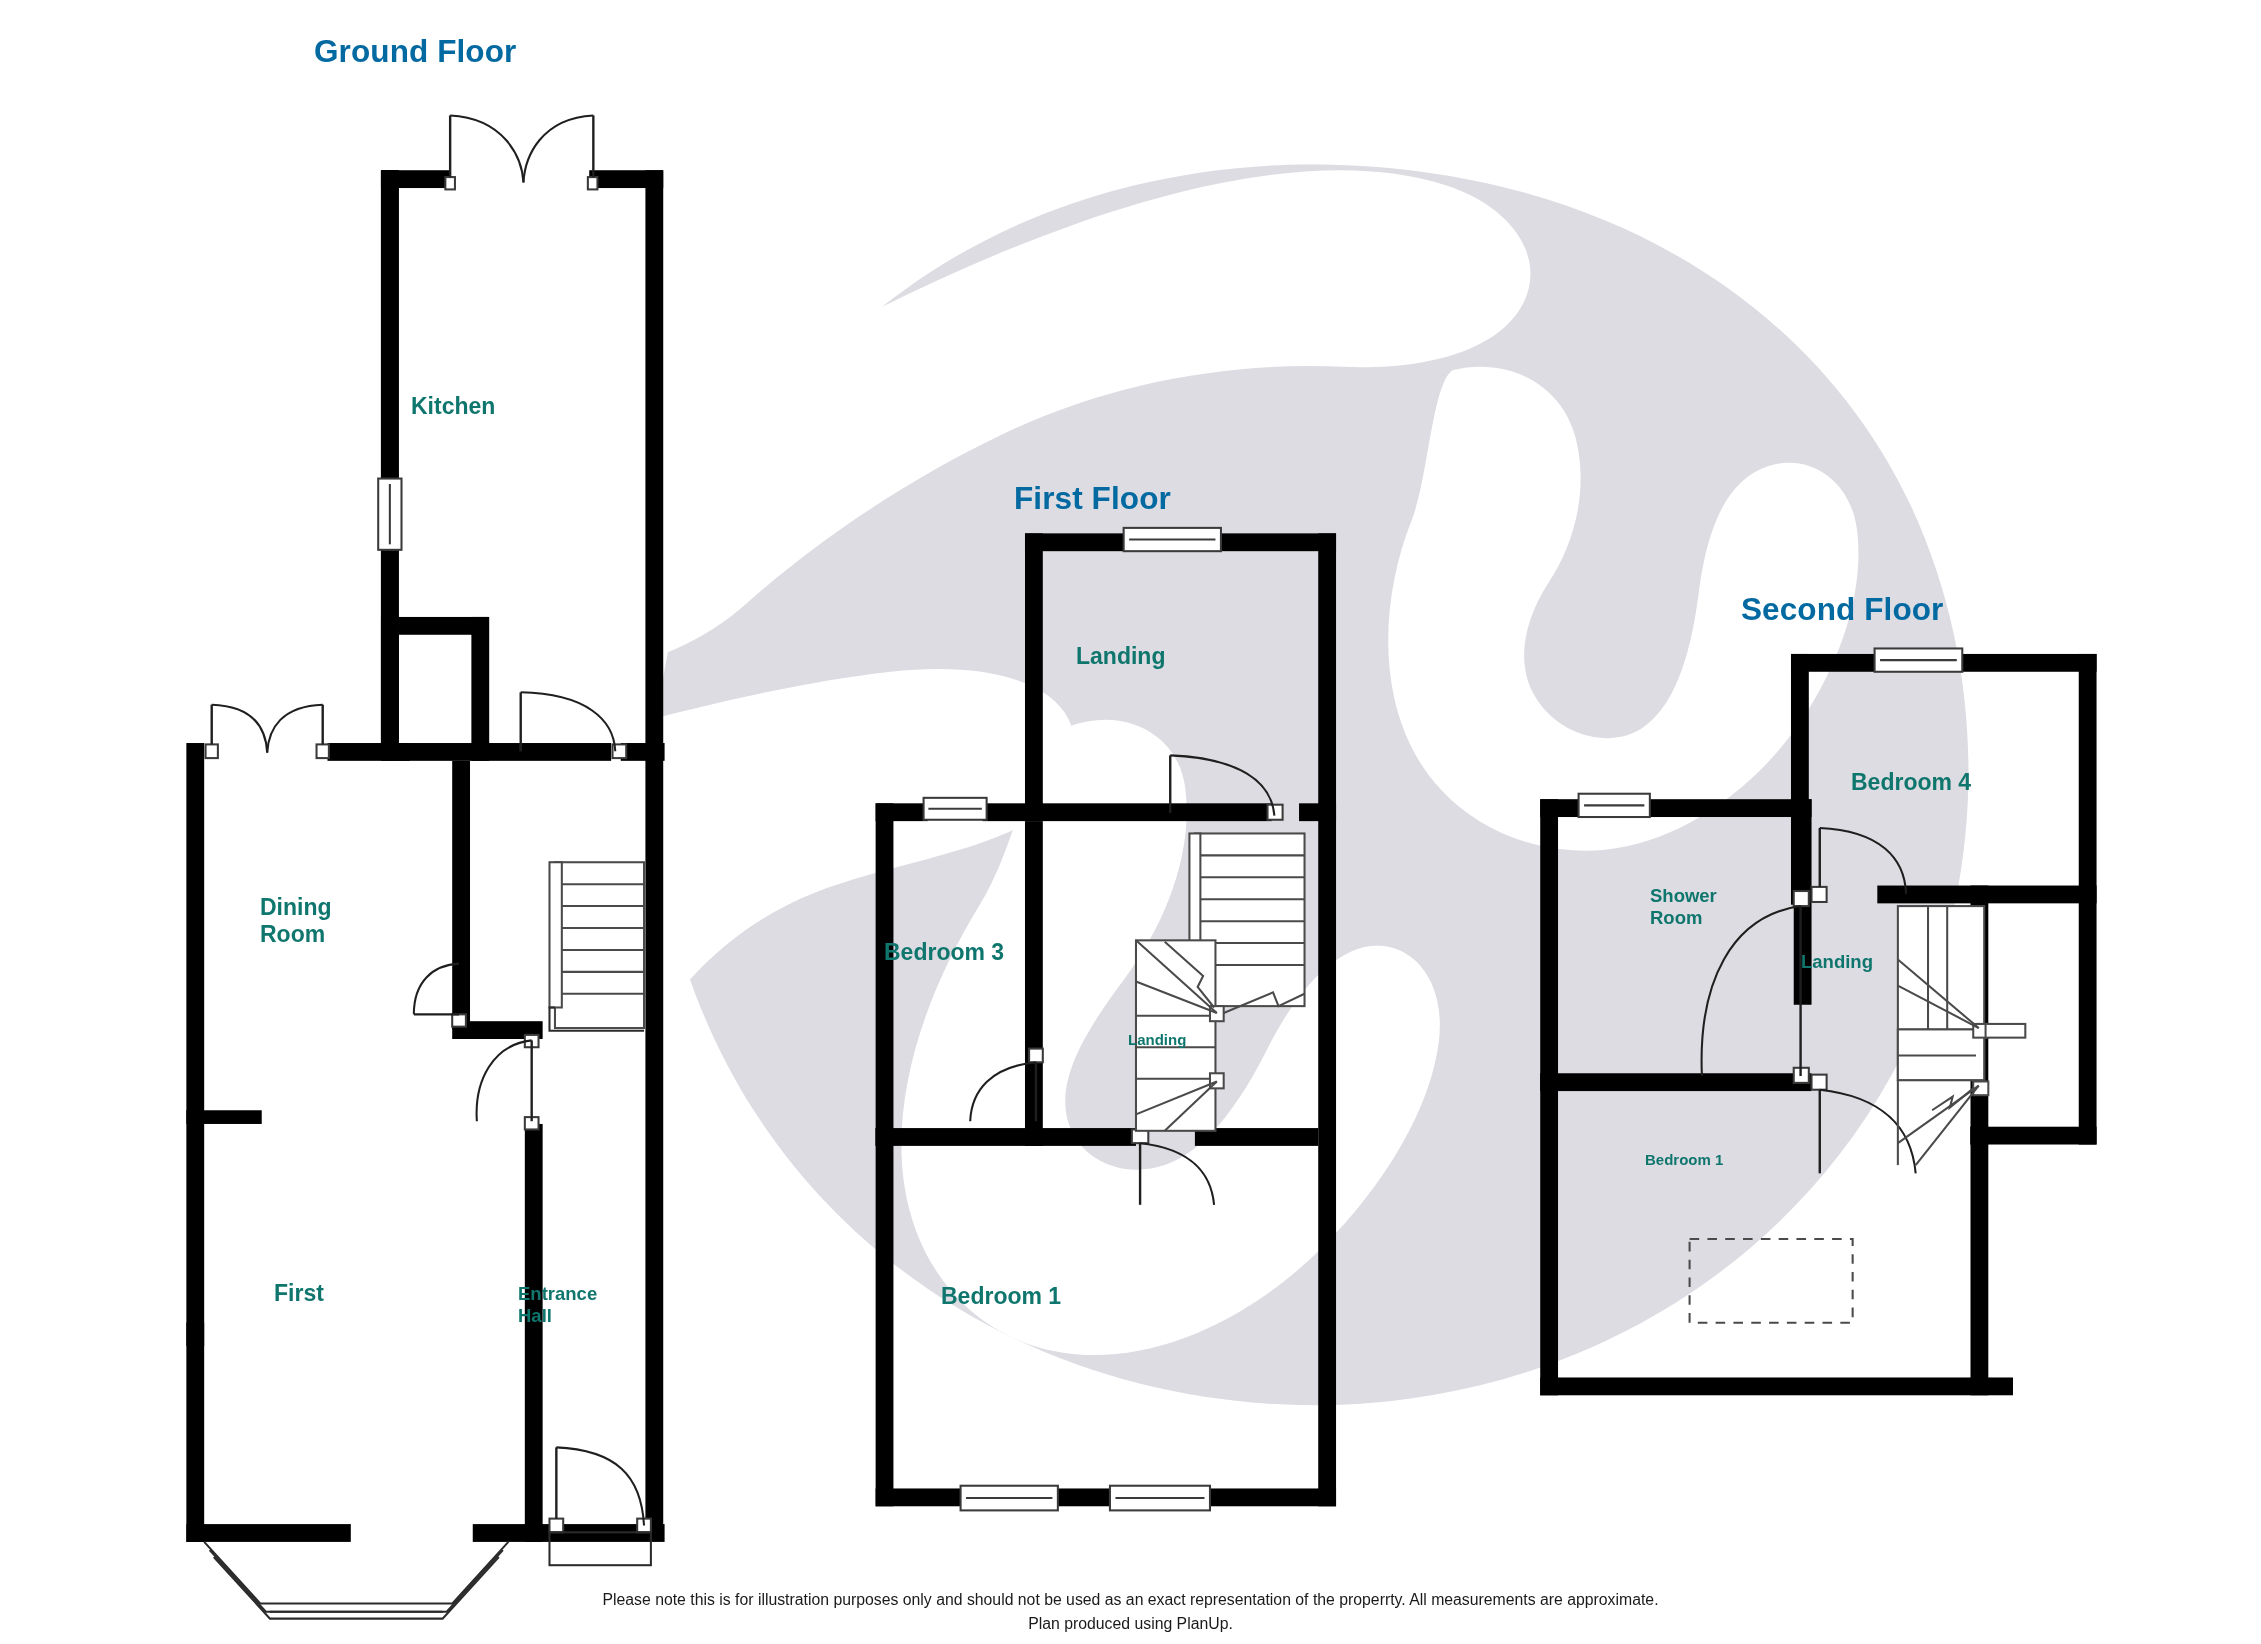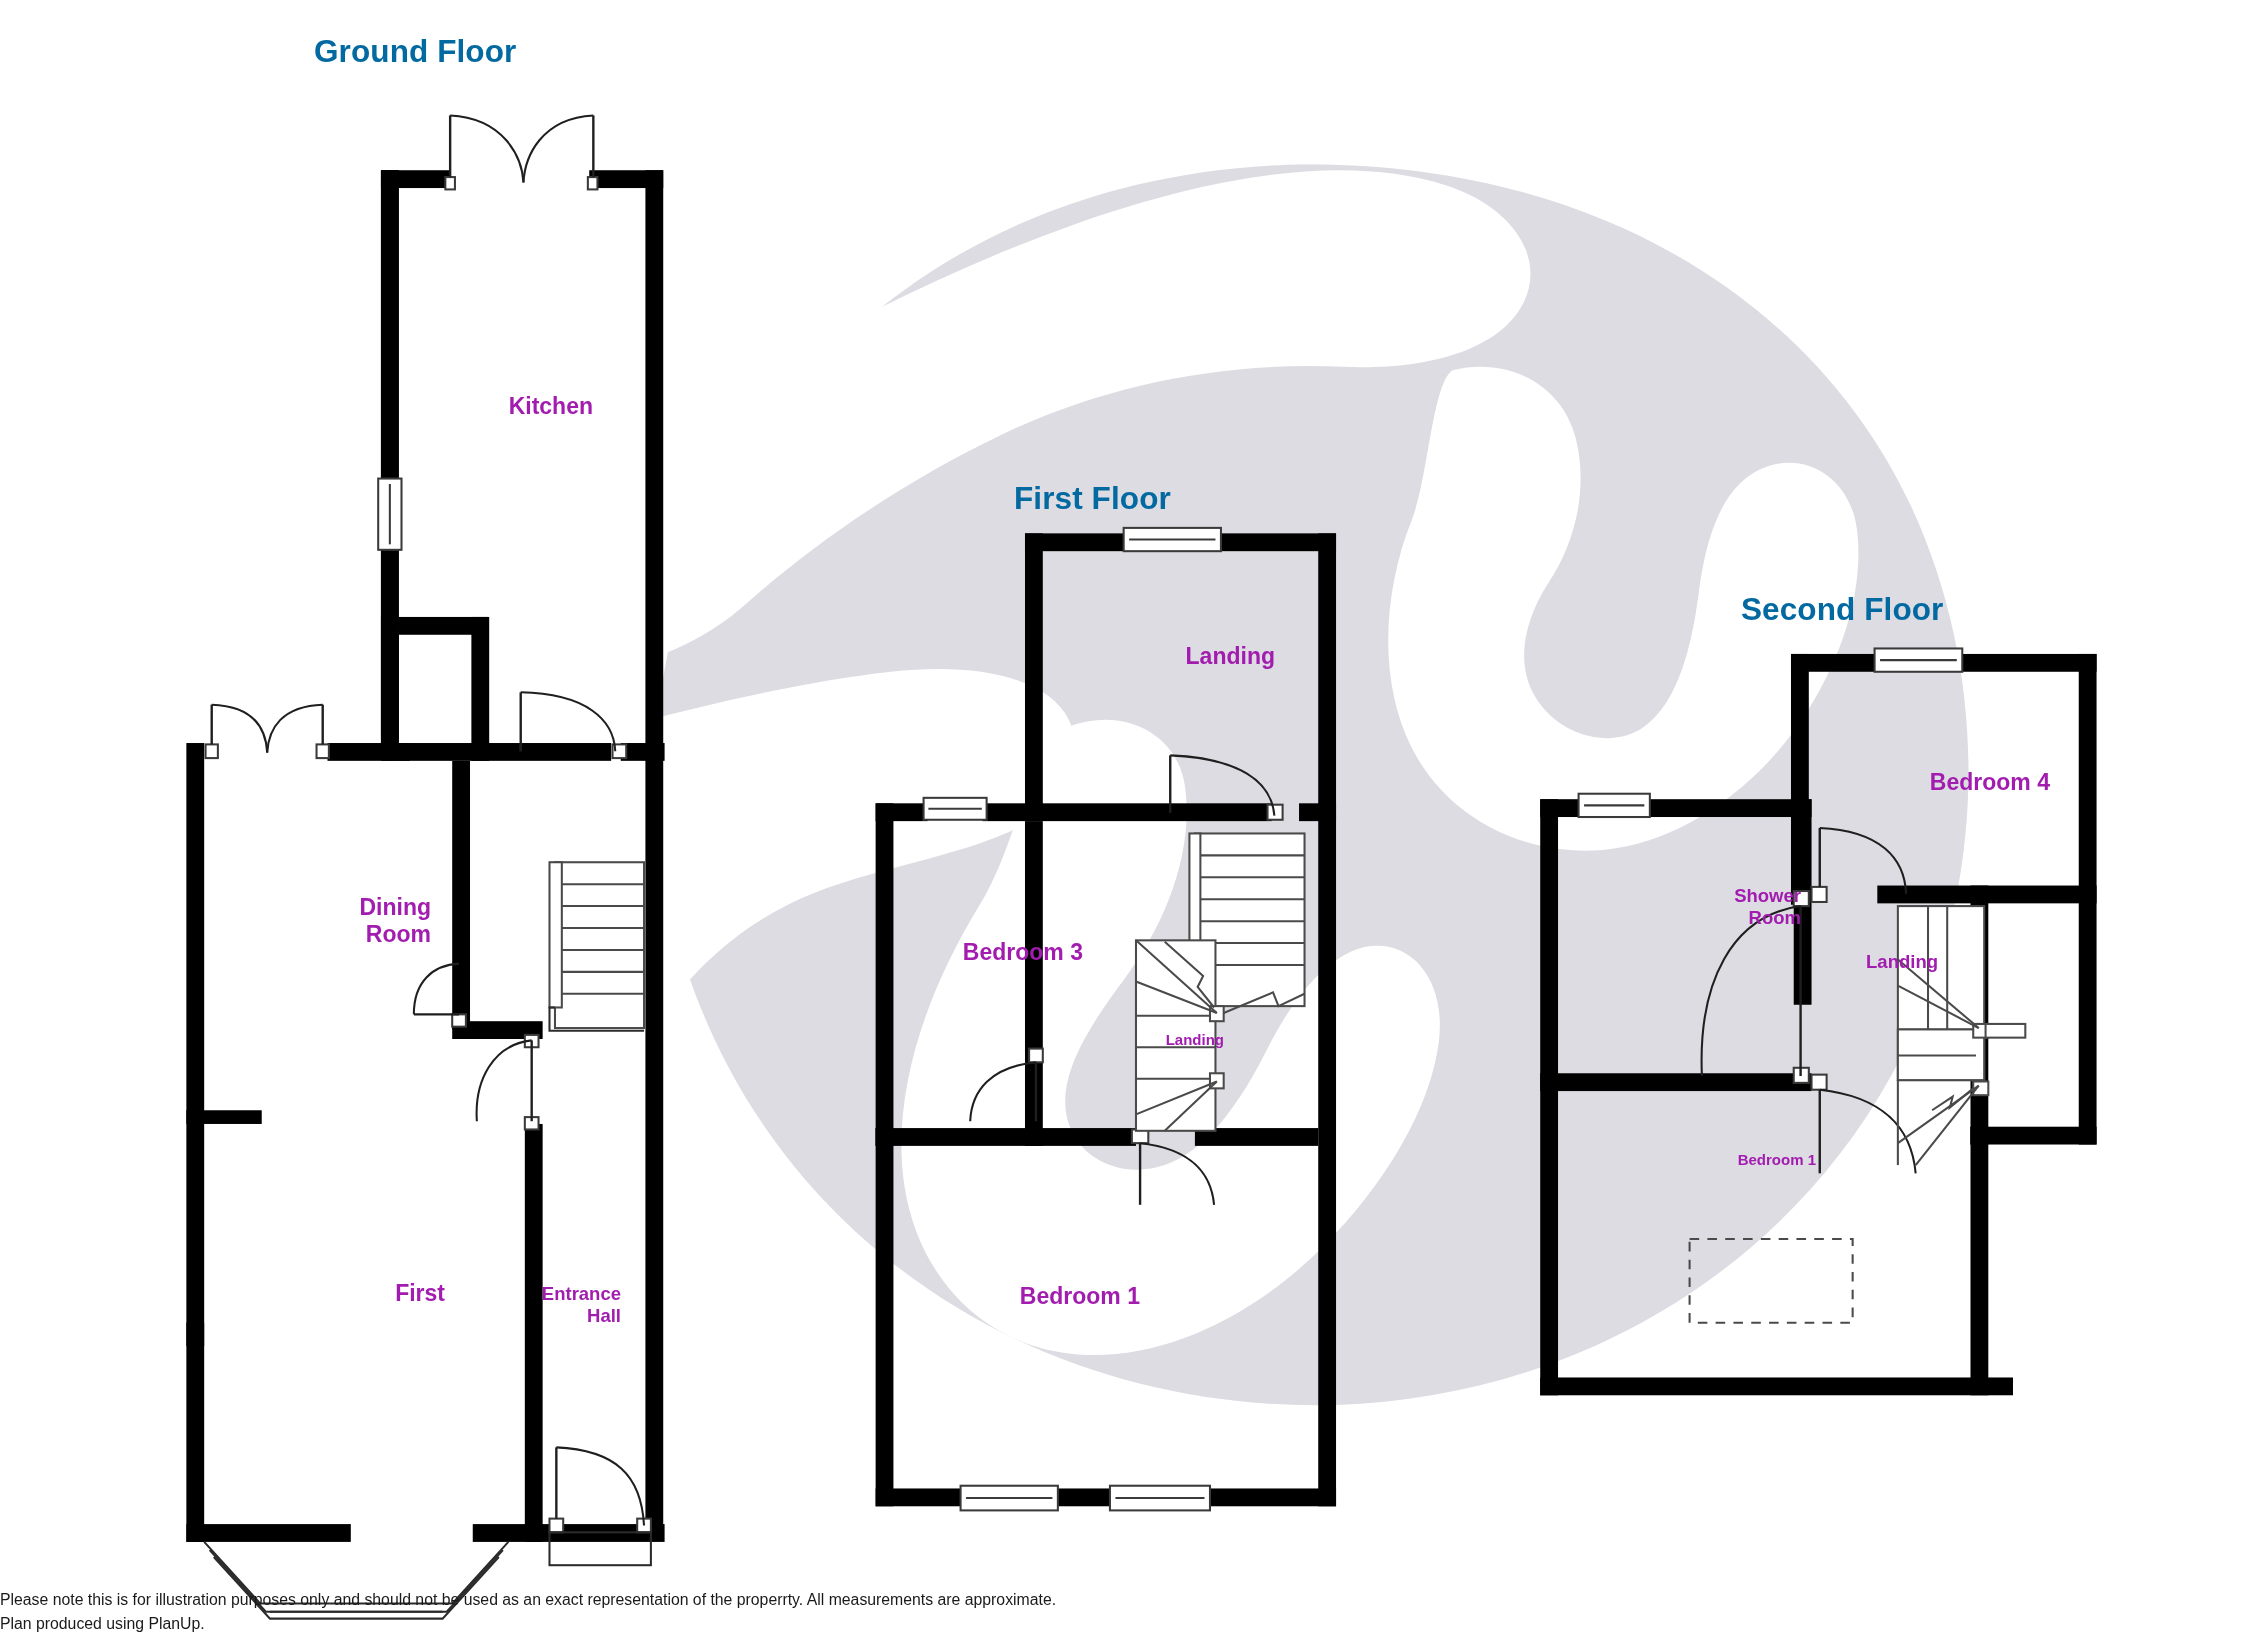--- a/index.html
+++ b/index.html
@@ -9,26 +9,26 @@
     color:#000000;
   }
   #stage{position:absolute;inset:0;}
   svg{position:absolute;left:0;top:0;width:2261px;height:1645px;}
   .floor-title{
     position:absolute;font-weight:bold;font-size:31.5px;letter-spacing:0.1px;
     white-space:nowrap;color:#0369a1;
   }
   .room-label{
     position:absolute;font-weight:bold;font-size:23px;line-height:1.18;
-    text-align:right;white-space:pre-line;color:#a21caf;
+    text-align:left;white-space:pre-line;color:#0f766e;
   }
   .room-label.sm{font-size:18.5px;}
   .room-label.xs{font-size:15px;}
   .footer{
-    position:absolute;left:0;width:2261px;
+    position:absolute;left:0;width:2261px;text-align:center;
     font-size:15.8px;line-height:1.5;color:#1a1a1a;
   }
   .wall{fill:#000000;}
   .thin{fill:none;stroke:#2b2b2b;stroke-width:3;}
   .thin2{fill:#ffffff;stroke:#3a3a3a;stroke-width:3;}
   .door-arc{fill:none;stroke:#1f1f1f;stroke-width:3;}
   .door-leaf{fill:none;stroke:#1f1f1f;stroke-width:3.5;}
   .stair-line{fill:none;stroke:#4a4a4a;stroke-width:3;}
   .stair-box{fill:#ffffff;stroke:#4a4a4a;stroke-width:3;}
   .win-frame{fill:#ffffff;stroke:#3a3a3a;stroke-width:3;}

